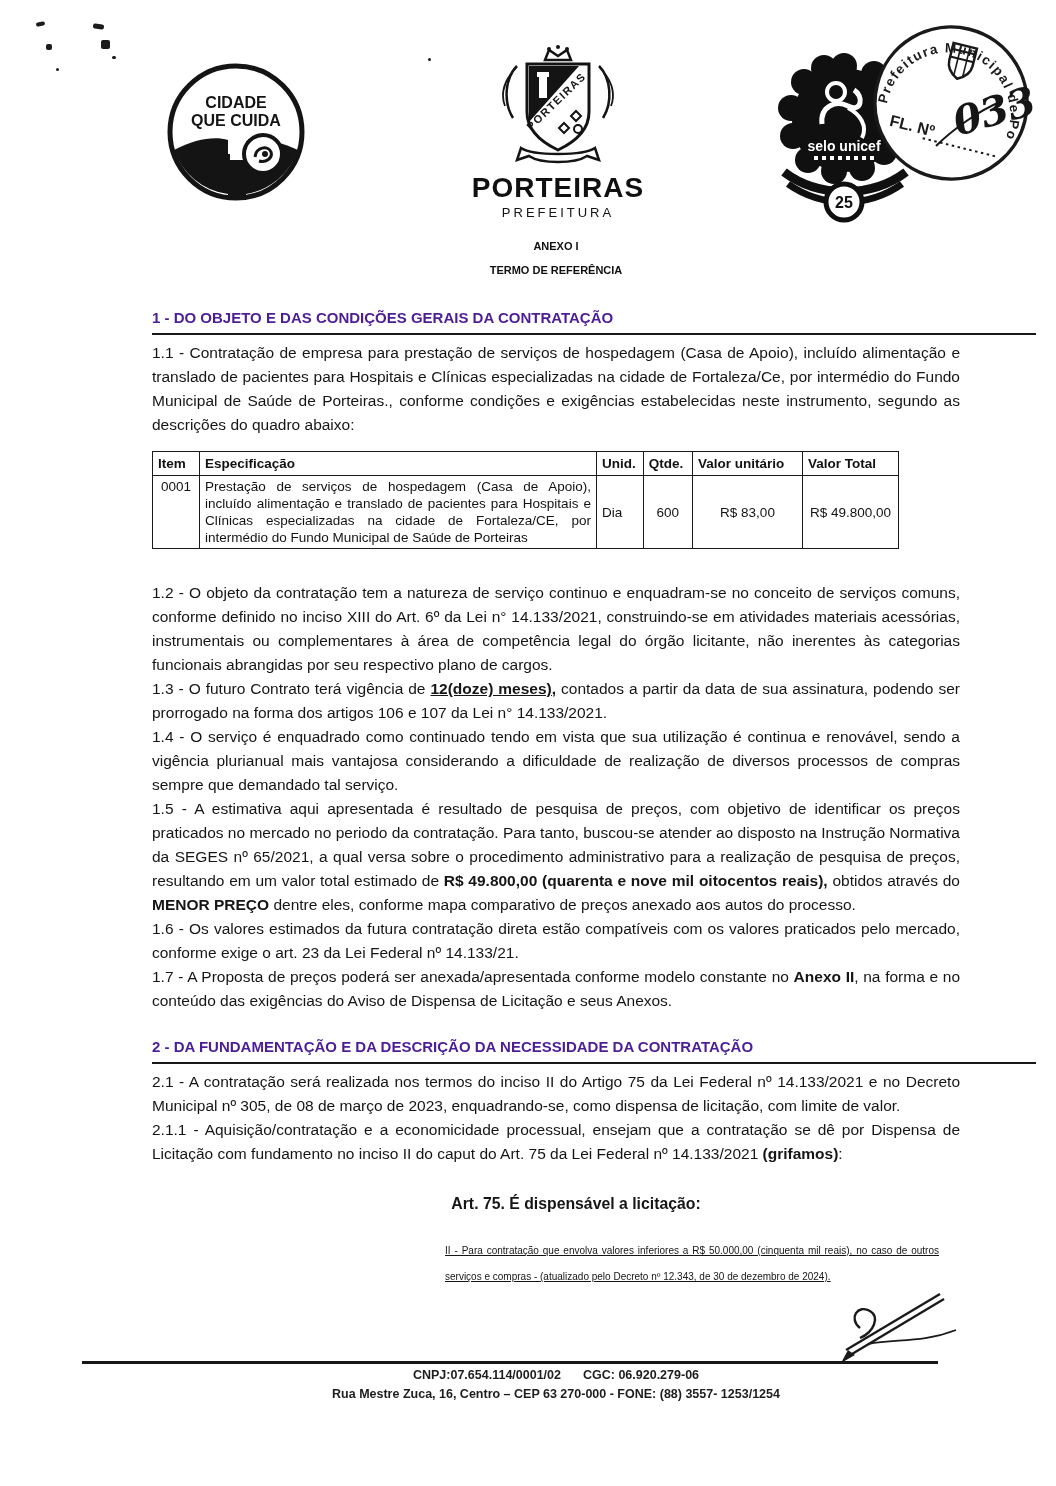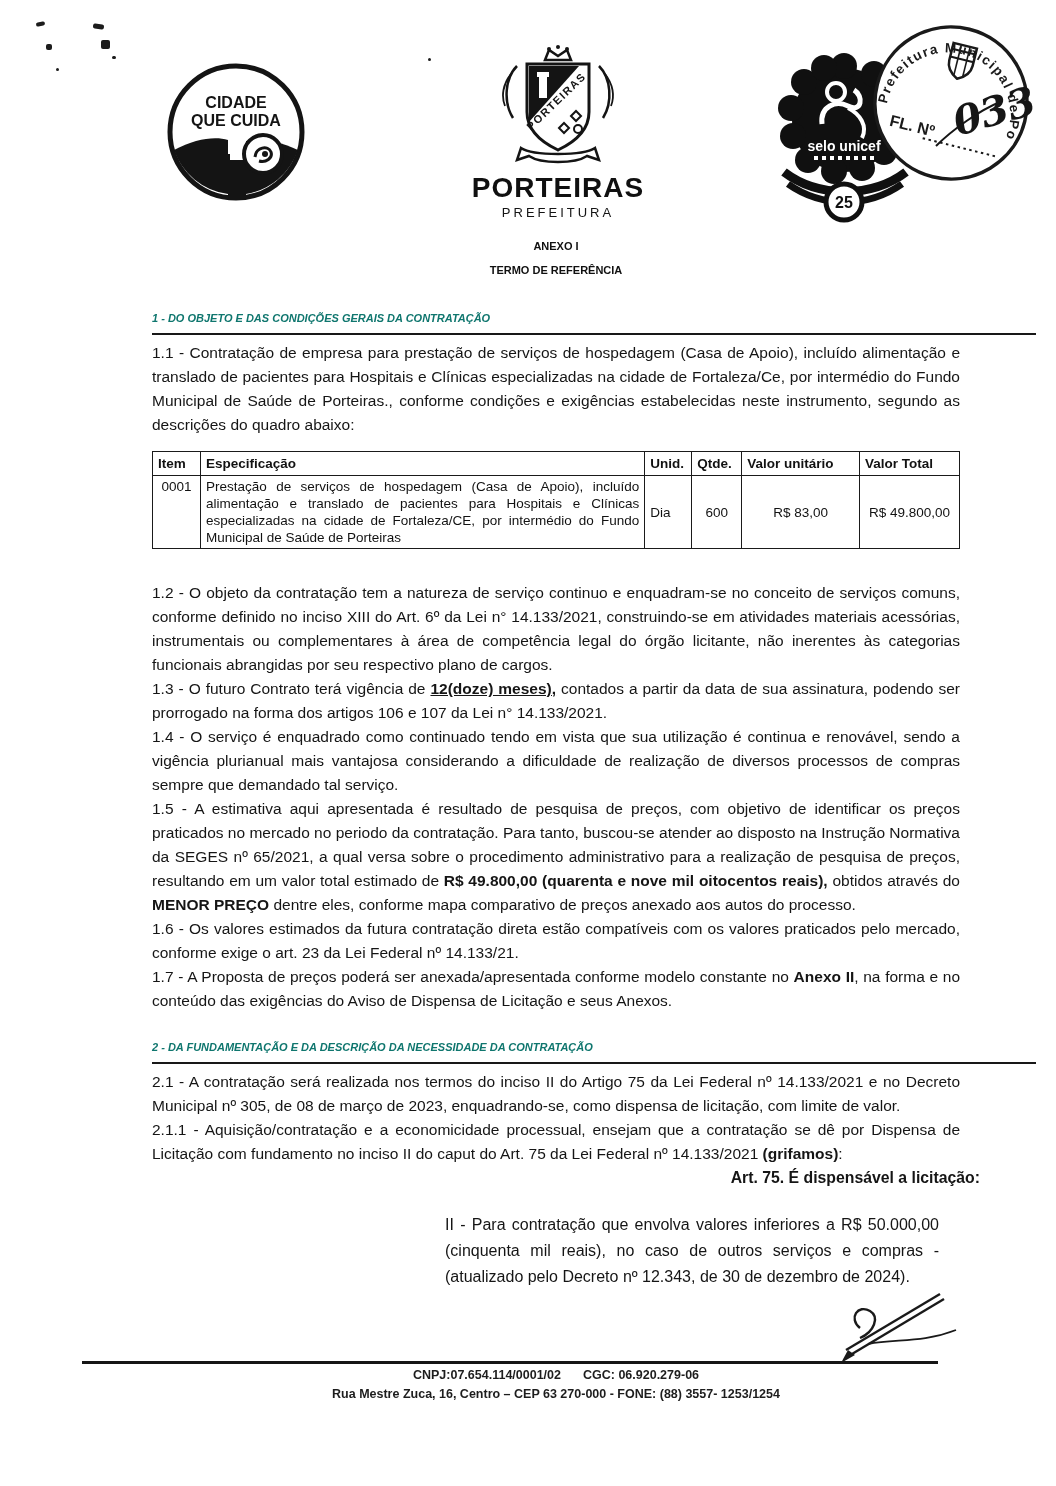--- a/index.html
+++ b/index.html
@@ -19,48 +19,48 @@
   .unicef-wrap{position:absolute;left:778px;top:52px;z-index:1;}
   .stamp-wrap{position:absolute;left:862px;top:18px;z-index:2;}
 
   
   .title-block{position:absolute;left:152px;top:234px;width:808px;text-align:center;}
   .title-line{font-weight:bold;font-size:11px;color:#101010;line-height:24px;}
 
   
   .body{position:absolute;left:152px;top:306px;width:808px;font-size:15.5px;line-height:24px;}
   .sec-heading{
-    font-weight:bold;font-size:11px;color:#0f766e;
-    border-bottom:2px solid #181818;padding-bottom:3px;width:884px;font-style:italic;
+    font-weight:bold;font-size:15px;color:#4c1d95;
+    border-bottom:2px solid #181818;padding-bottom:3px;width:884px;
   }
   .sec-heading.first{margin-bottom:6px;}
   .sec-heading.second{margin-top:22px;margin-bottom:6px;}
   .para{text-align:justify;margin:0;}
   .para.after-table{margin-top:32px;}
   .b{font-weight:700;}
   .u{text-decoration:underline;}
 
   
   table.items{
-    border-collapse:collapse;margin-top:14px;width:808px;
+    border-collapse:collapse;margin-top:14px;width:747px;
     font-size:13.5px;line-height:17px;color:#121212;
   }
   table.items th,table.items td{border:1.5px solid #1a1a1a;padding:2px 5px;}
   table.items th{font-weight:bold;text-align:left;padding:3px 5px;}
   th.c,td.c{text-align:center;}
   th.r,td.r{text-align:center;}
   td.spec{text-align:justify;vertical-align:top;margin-left:38px;}
   td.itemno{vertical-align:top;text-align:center;}
   td.mid{vertical-align:middle;}
   col.c-item{width:48px;}col.c-spec{width:445px;}col.c-unid{width:47px;}
   col.c-qtde{width:50px;}col.c-vu{width:118px;}col.c-vt{width:100px;}
 
   
-  .quote-heading{font-weight:bold;font-size:15.8px;text-align:right;margin-bottom:22px;transform:translateX(20px);}
-  .quote{margin:0 0 0 293px;width:494px;text-align:justify;line-height:26px;font-size:16px;}
+  .quote-heading{font-weight:bold;font-size:15.8px;text-align:center;margin-top:26px;margin-bottom:22px;transform:translateX(20px);}
+  .quote{margin:0 0 0 293px;width:494px;text-align:justify;line-height:26px;font-size:10px;text-decoration:underline;}
 
   
   .signature{position:absolute;left:828px;top:1286px;}
   .footer-rule{position:absolute;left:82px;top:1361px;width:856px;height:2.5px;background:#161616;}
   .footer{position:absolute;left:0;top:1366px;width:1056px;text-align:center;
           font-size:12.5px;font-weight:600;color:#1d1d1d;line-height:19px;margin-left:28px;}
   .footer .gap{display:inline-block;width:22px;}
 </style>
 </head>
 <body>

